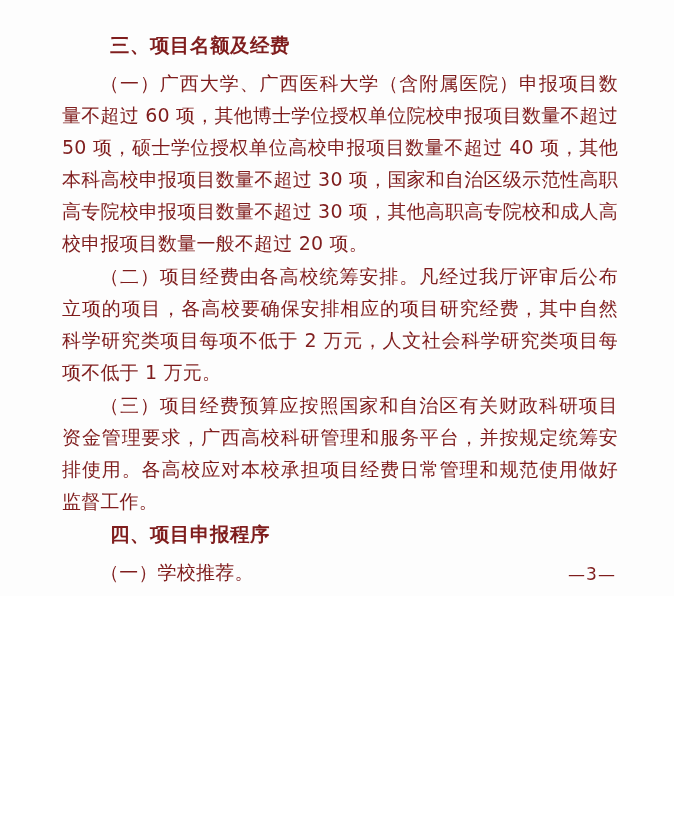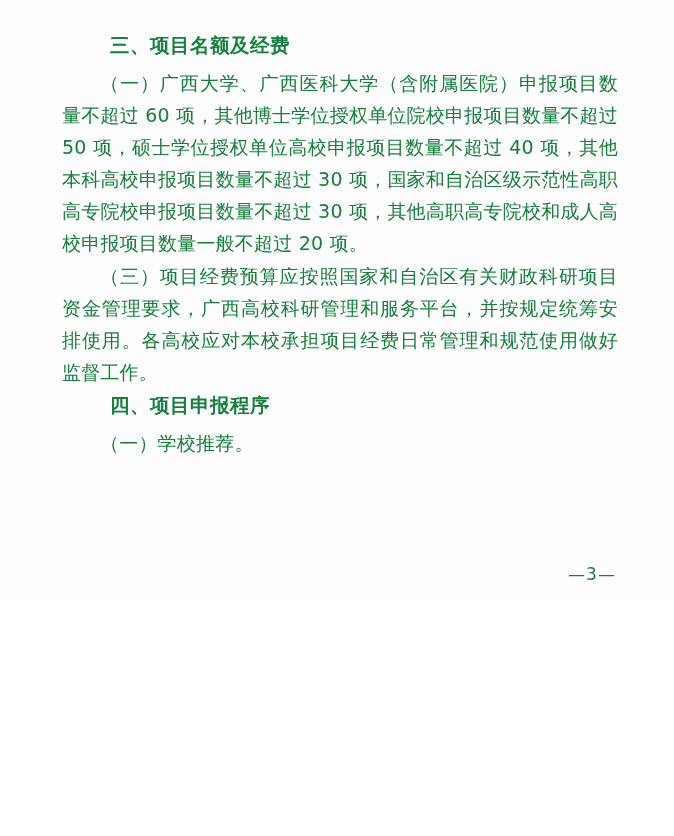--- a/index.html
+++ b/index.html
@@ -7,21 +7,21 @@
     padding: 0;
     background: #ffffff;
   }
   .page {
     position: relative;
     width: 674px;
     height: 596px;
     background: #fdfdfd;
     overflow: hidden;
     font-family: "DejaVu Sans", sans-serif;
-    color: #15803d;
+    color: #7f1d1d;
   }
   .content {
     position: absolute;
     left: 62px;
     top: 30px;
     width: 556px;
   }
   .heading {
     font-size: 19.5px;
     font-weight: bold;
@@ -69,20 +69,21 @@
 </head>
 <body>
 
 <div class="page">
   <div class="content">
 
     <h2 class="heading">三、项目名额及经费</h2>
 
     <p class="para indent">（一）广西大学、广西医科大学（含附属医院）申报项目数量不超过 60 项，其他博士学位授权单位院校申报项目数量不超过 50 项，硕士学位授权单位高校申报项目数量不超过 40 项，其他本科高校申报项目数量不超过 30 项，国家和自治区级示范性高职高专院校申报项目数量不超过 30 项，其他高职高专院校和成人高校申报项目数量一般不超过 20 项。</p>
 
+    <p class="para indent gap">（二）项目经费由各高校统筹安排。凡经过我厅评审后公布立项的项目，各高校要确保安排相应的项目研究经费，其中自然科学研究类项目每项不低于 2 万元，人文社会科学研究类项目每项不低于 1 万元。</p>
 
     <p class="para indent gap">（三）项目经费预算应按照国家和自治区有关财政科研项目资金管理要求，广西高校科研管理和服务平台，并按规定统筹安排使用。各高校应对本校承担项目经费日常管理和规范使用做好监督工作。</p>
 
     <h2 class="heading heading-2">四、项目申报程序</h2>
 
 
     <p class="para indent gap">（一）学校推荐。</p>
 
   </div>
 

